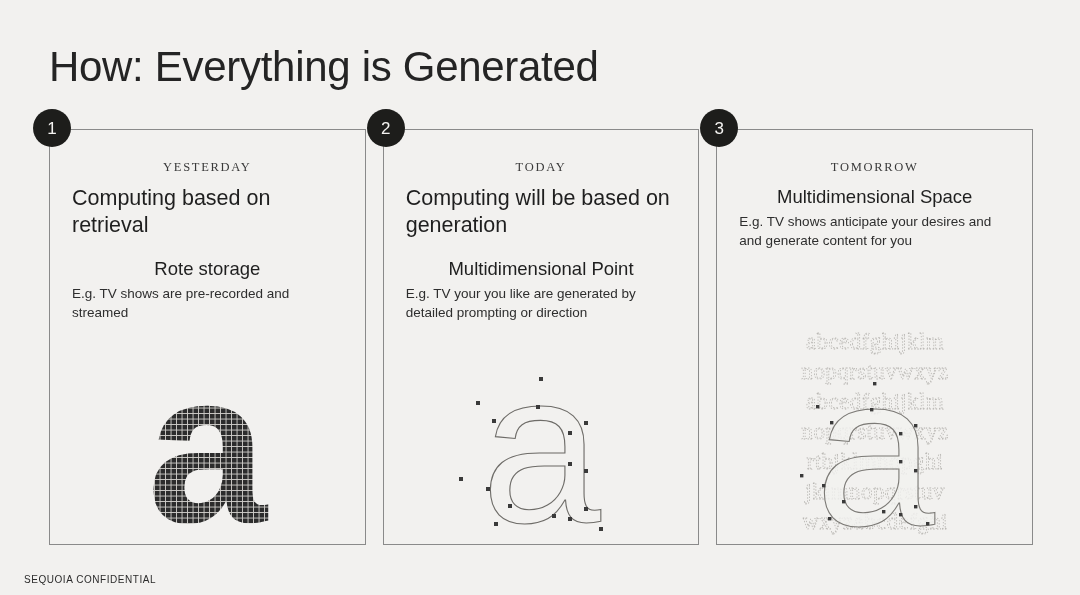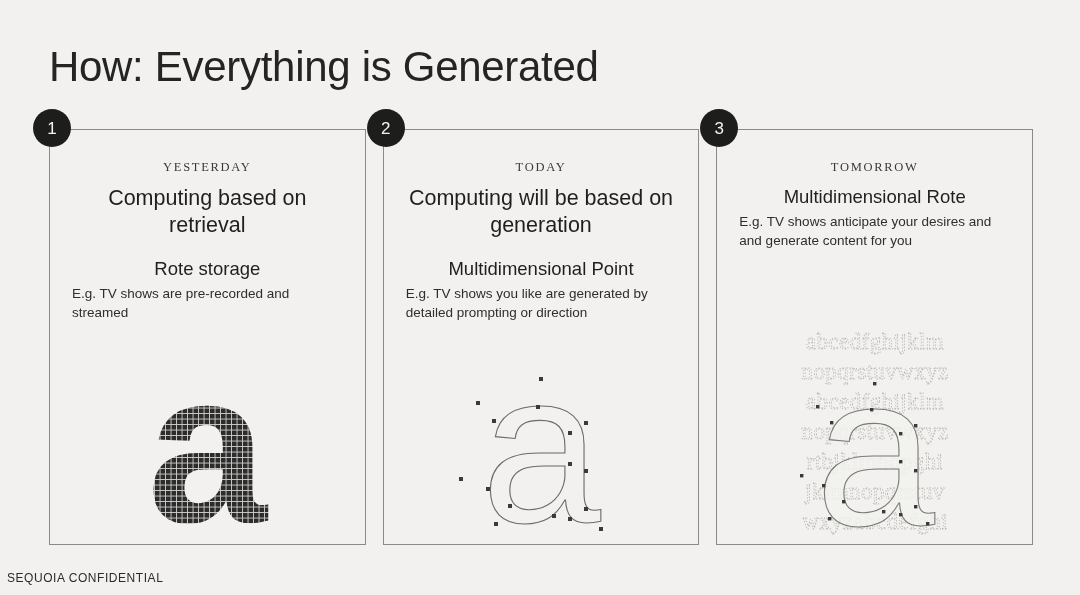--- a/index.html
+++ b/index.html
@@ -78,21 +78,21 @@
     text-transform: uppercase;
     text-align: right;
     margin: 0 0 11px 0;
     line-height: 1;
   }
 
   .card-headline {
     font-size: 21.5px;
     font-weight: 400;
     line-height: 27px;
-    text-align: center;
+    text-align: left;
     color: #1f1f1f;
     margin: 0 0 18px 0;
     max-width: 290px;
   }
 
   .card-subhead {
     font-size: 18.5px;
     font-weight: 400;
     line-height: 24px;
     text-align: center;
@@ -120,23 +120,23 @@
     display: flex;
     align-items: flex-end;
     justify-content: center;
     overflow: hidden;
   }
   .card-graphic svg { display: block; }
 
   
   .footer-note {
     position: absolute;
-    left: 7px;
+    left: 24px;
     bottom: 10px;
-    font-size: 12px;
+    font-size: 10px;
     letter-spacing: 0.55px;
     color: #2b2b2b;
     text-transform: uppercase;
   }
 </style>
 </head>
 <body>
 
 <h1 class="slide-title">How: Everything is Generated</h1>
 
@@ -185,21 +185,21 @@
 
   <div class="card">
     <div class="card-badge">2</div>
 
     <div class="card-eyebrow">TODAY</div>
 
     <div class="card-headline">Computing will be based on generation</div>
 
     <div class="card-subhead">Multidimensional Point</div>
 
-    <div class="card-detail">E.g. TV shows you like are generated by detailed prompting or direction</div>
+    <div class="card-detail">E.g. TV your you like are generated by detailed prompting or direction</div>
 
     <div class="card-graphic">
       <svg width="170" height="185" viewBox="0 0 170 185">
 
         <text x="85" y="163" text-anchor="middle" font-family="'Liberation Sans', sans-serif" font-size="215" font-weight="400" fill="none" stroke="#6e6c68" stroke-width="1.1">a</text>
 
         <g fill="#3a3a3a">
           <rect x="83" y="18" width="4" height="4"></rect>
           <rect x="20" y="42" width="4" height="4"></rect>
           <rect x="36" y="60" width="4" height="4"></rect>
@@ -220,21 +220,21 @@
       </svg>
     </div>
   </div>
 
   <div class="card">
     <div class="card-badge">3</div>
 
     <div class="card-eyebrow">TOMORROW</div>
 
 
-    <div class="card-subhead">Multidimensional Rote</div>
+    <div class="card-subhead">Multidimensional Space</div>
 
     <div class="card-detail">E.g. TV shows anticipate your desires and and generate content for you</div>
 
     <div class="card-graphic">
       <svg width="230" height="215" viewBox="0 0 230 215">
 
         <g font-family="'Liberation Serif', 'DejaVu Serif', serif" font-size="23" letter-spacing="0.4" fill="none" stroke="#b8b6b2" stroke-width="0.8" stroke-dasharray="1.4 1.6" text-anchor="middle">
           <text x="115" y="20">abcedfghijklm</text>
           <text x="115" y="50">nopqrstuvwxyz</text>
           <text x="115" y="80">abcedfghijklm</text>

